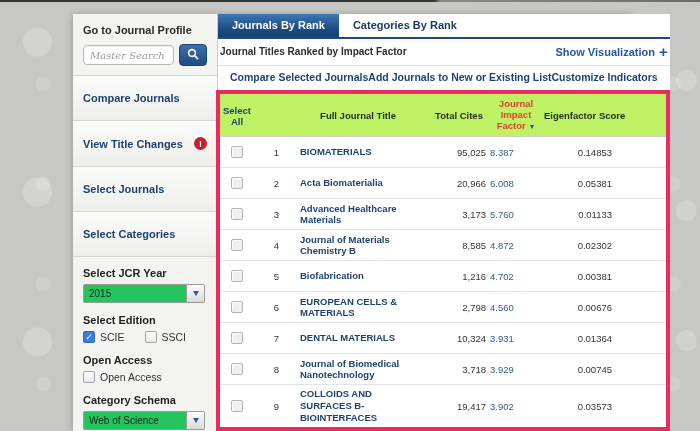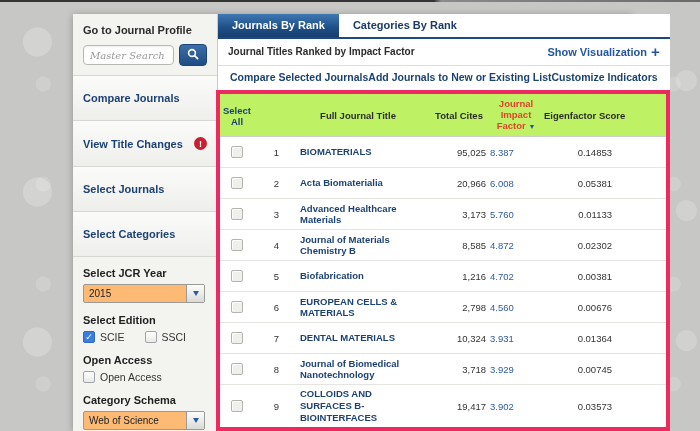--- a/index.html
+++ b/index.html
@@ -41,21 +41,21 @@
   }
   .badge{
     margin-left:auto;width:13px;height:13px;border-radius:50%;background:#c8202f;
     color:#fff;font-size:9px;font-weight:bold;display:flex;align-items:center;justify-content:center;
   }
   .collapse-arrow{margin-left:auto;font-size:8px;color:#1c4273;}
   .sb-filters{border-top:1px solid #d6d6d2;padding:10px 10px 6px;background:#f3f3f0;flex:0 0 auto;}
   .f-label{font-size:11px;font-weight:bold;color:#1f1f1f;margin:0 0 5px;}
   .f-group{margin-bottom:11px;}
   .selectbox{
-    width:122px;height:19px;border:1px solid #9a9a97;background:#fdba74;border-radius:2px;
+    width:122px;height:19px;border:1px solid #9a9a97;background:#22c55e;border-radius:2px;
     display:flex;align-items:center;font-size:10px;color:#222;cursor:pointer;box-sizing:border-box;
   }
   .selectbox .val{flex:1;padding-left:5px;white-space:nowrap;overflow:hidden;}
   .select-arrow{
     width:17px;height:17px;border-left:1px solid #9a9a97;
     background:linear-gradient(#fdfdfd,#d9d9d6);display:flex;align-items:center;justify-content:center;
   }
   .tri-down{width:0;height:0;border-left:3.5px solid transparent;border-right:3.5px solid transparent;border-top:5px solid #2c5aa0;}
   .checkrow{display:flex;align-items:center;gap:5px;font-size:10.5px;color:#333;}
   .editions{display:flex;gap:20px;}
@@ -69,21 +69,21 @@
   .sb-bottom-fill{flex:1;display:flex;flex-direction:column;}
   .sb-bottom-fill .sb-item:last-child{flex:1;align-items:flex-start;padding-top:11px;}
   
   .main{flex:1;background:#fff;display:flex;flex-direction:column;box-sizing:border-box;}
   .tabs{display:flex;height:23px;border-bottom:2px solid #1c4a7e;background:#fff;}
   .tab{font-size:11px;font-weight:bold;padding:0 14px;line-height:23px;cursor:pointer;}
   .tab.active{background:linear-gradient(#3e78b3,#1e4f87 60%,#173f70);color:#fff;}
   .tab.inactive{color:#1b3a66;}
   .subheader{
     height:28px;display:flex;align-items:center;justify-content:space-between;
-    padding:0 10px;border-bottom:1px solid #ddddda;
+    padding:0 2px;border-bottom:1px solid #ddddda;
   }
   .sub-title{font-size:10px;font-weight:bold;color:#2b2b2b;}
   .viz-link{font-size:11px;font-weight:bold;color:#2456a0;cursor:pointer;display:flex;align-items:center;gap:4px;}
   .viz-link .plus{font-size:15px;line-height:11px;}
   .toolbar{
     height:26px;display:flex;align-items:center;justify-content:space-between;
     padding:0 12px;
   }
   .toolbar .tool-link{font-size:10.5px;font-weight:bold;color:#1c4273;cursor:pointer;white-space:nowrap;}
   

